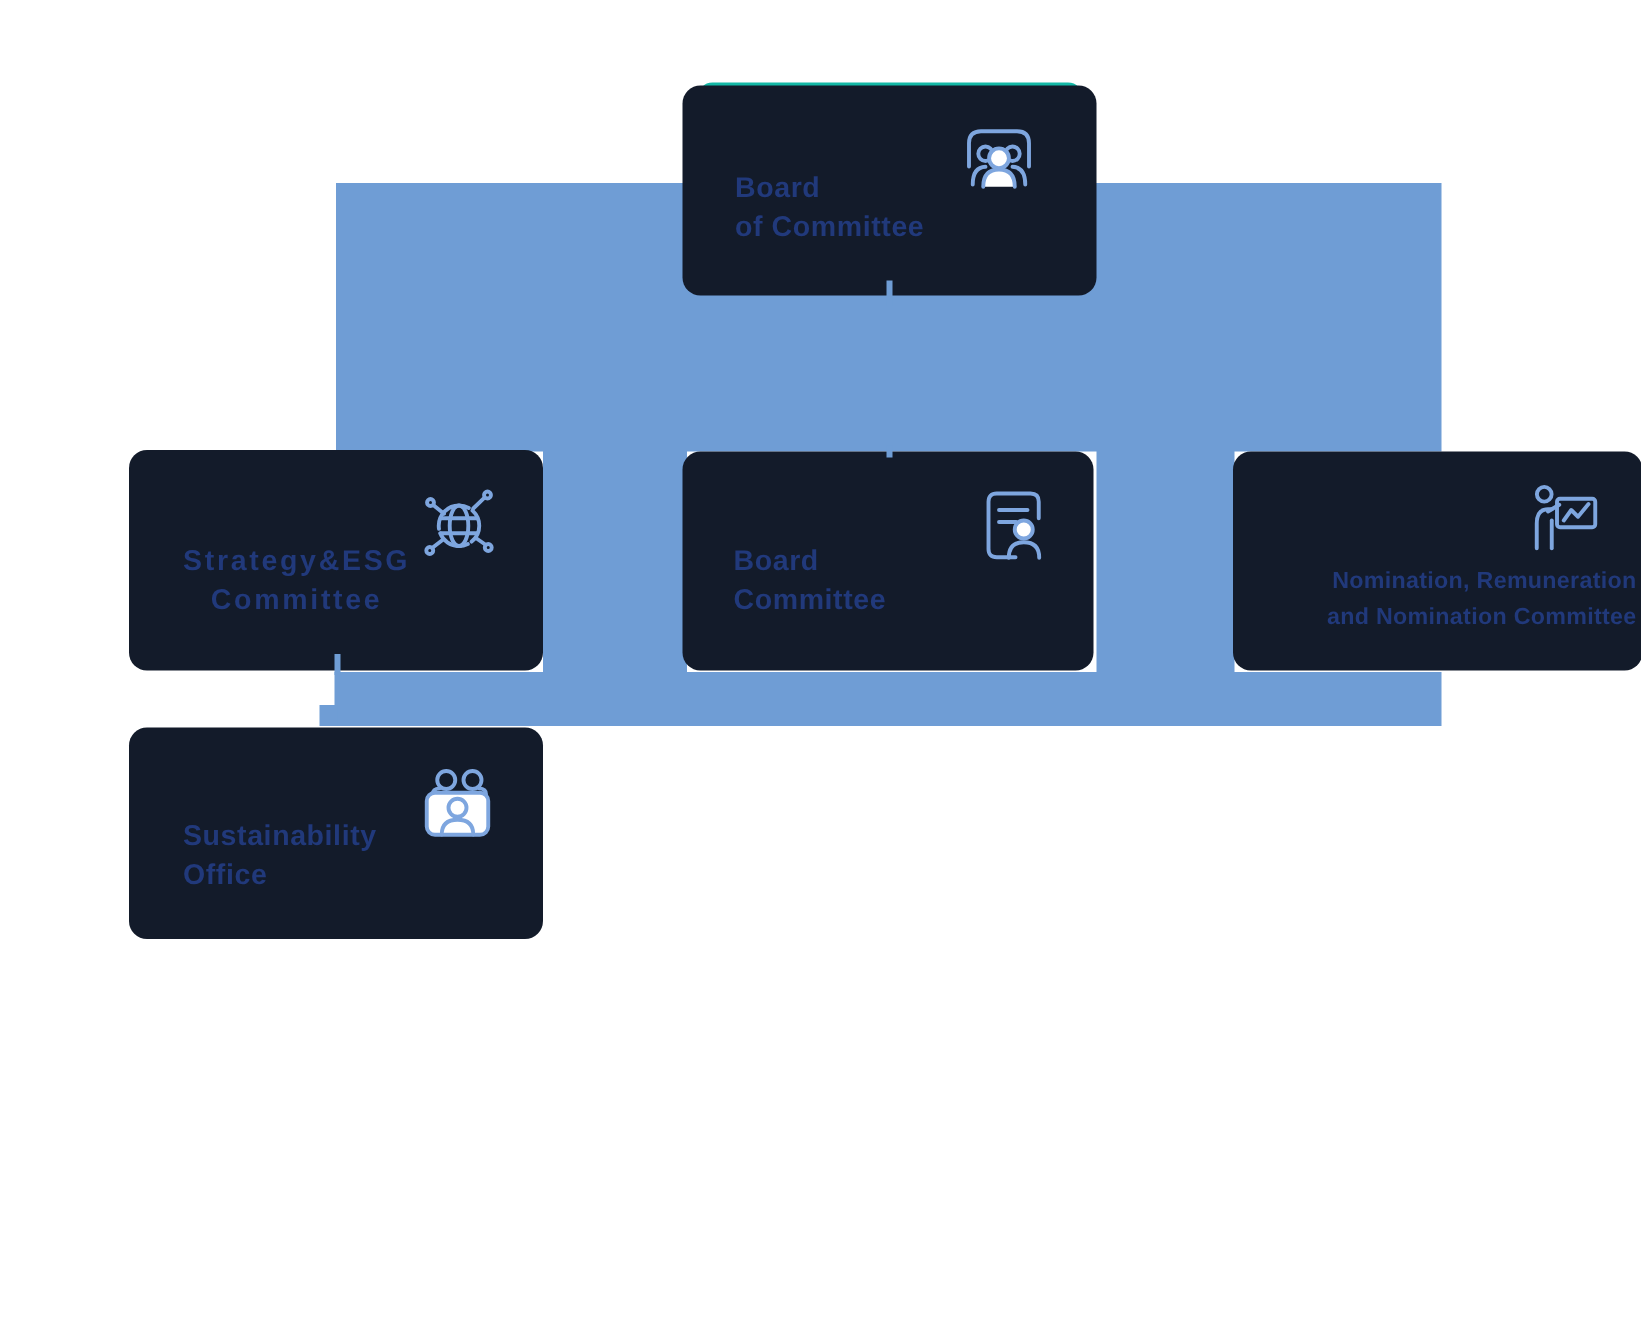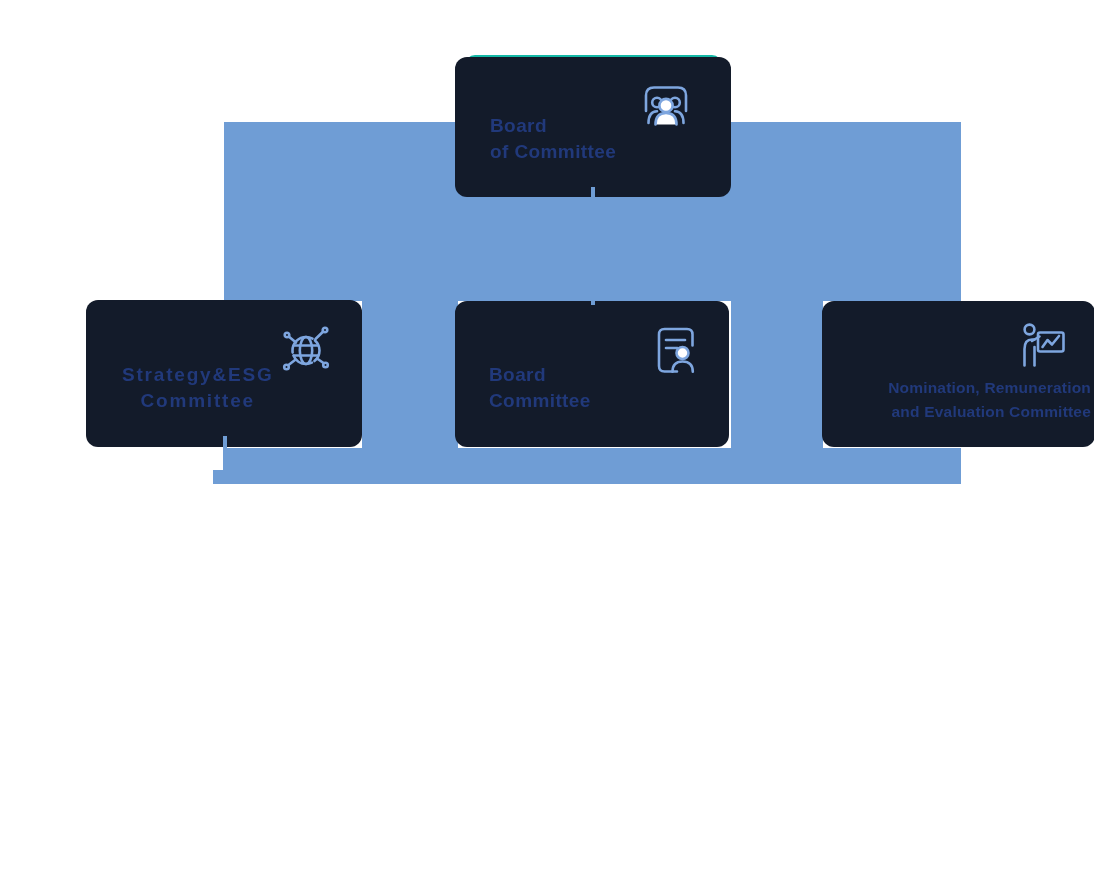--- a/index.html
+++ b/index.html
@@ -150,18 +150,35 @@
         <circle cx="11.5" cy="7.5" r="4.9"></circle>
         <rect x="20" y="10.5" width="25.5" height="19" rx="2"></rect>
         <polyline points="24.5,25 29.5,18 34,22.5 41,14"></polyline>
         <path d="M6.5,43.5 V27 Q6.5,17.5 14,17.5 H16.5"></path>
         <path d="M16.5,43.5 V25"></path>
         <path d="M14,19 L21.5,14.5"></path>
       </svg>
     </span>
     <div class="card-title">
       <span>Nomination, Remuneration</span>
-      <span>and Evaluation Committee</span>
+      <span>and Nomination Committee</span>
     </div>
   </div>
 
+  <div class="card card--sustainability card-sustainability">
+    <span class="card-icon">
+      <svg width="56" height="52" viewBox="0 0 56 52">
+        <circle cx="20.5" cy="10" r="6"></circle>
+        <circle cx="38" cy="10" r="6"></circle>
+        <path d="M11.5,19.5 Q11.5,15.8 16,15.6"></path>
+        <path d="M47,19.5 Q47,15.8 42.5,15.6"></path>
+        <rect class="occlude" x="7.5" y="18.5" width="41" height="28" rx="5.5"></rect>
+        <circle cx="28" cy="28.5" r="6"></circle>
+        <path d="M17.5,46.3 Q17.5,36.5 28,36.5 Q38.5,36.5 38.5,46.3"></path>
+      </svg>
+    </span>
+    <div class="card-title">
+      <span>Sustainability</span>
+      <span>Office</span>
+    </div>
+  </div>
 
 </div>
 
 </body></html>

